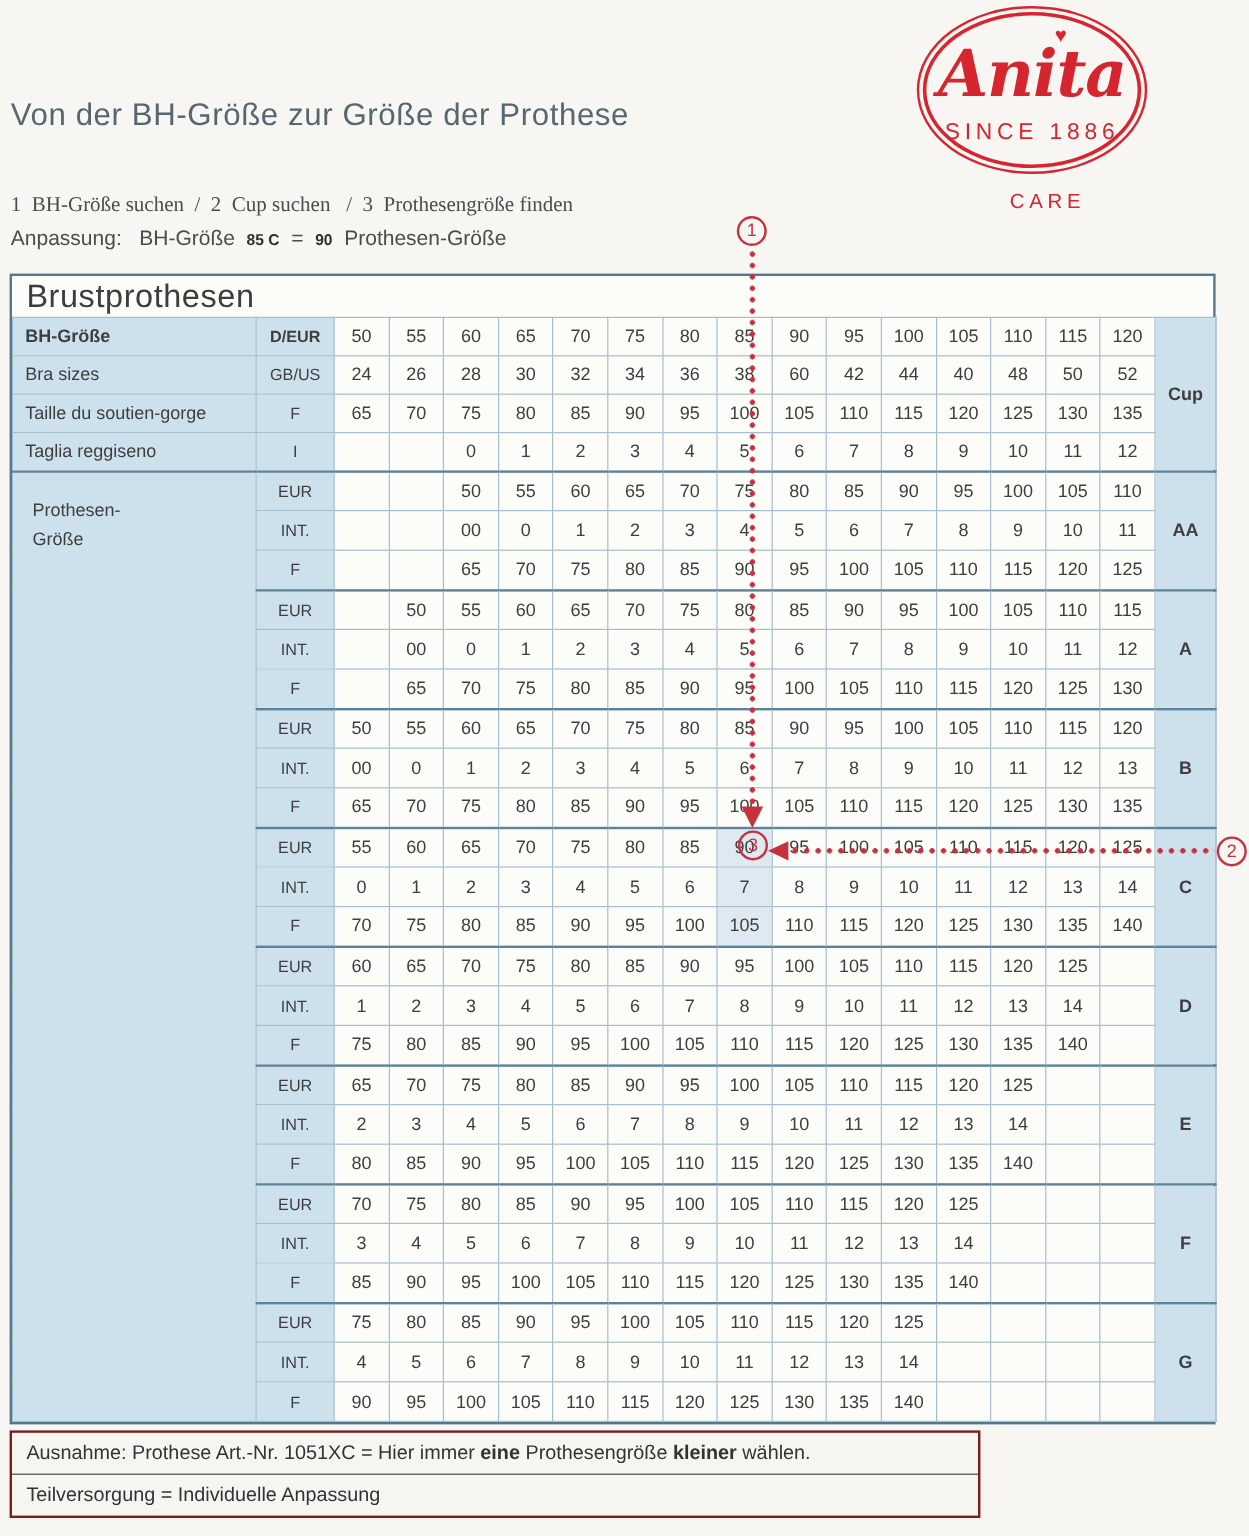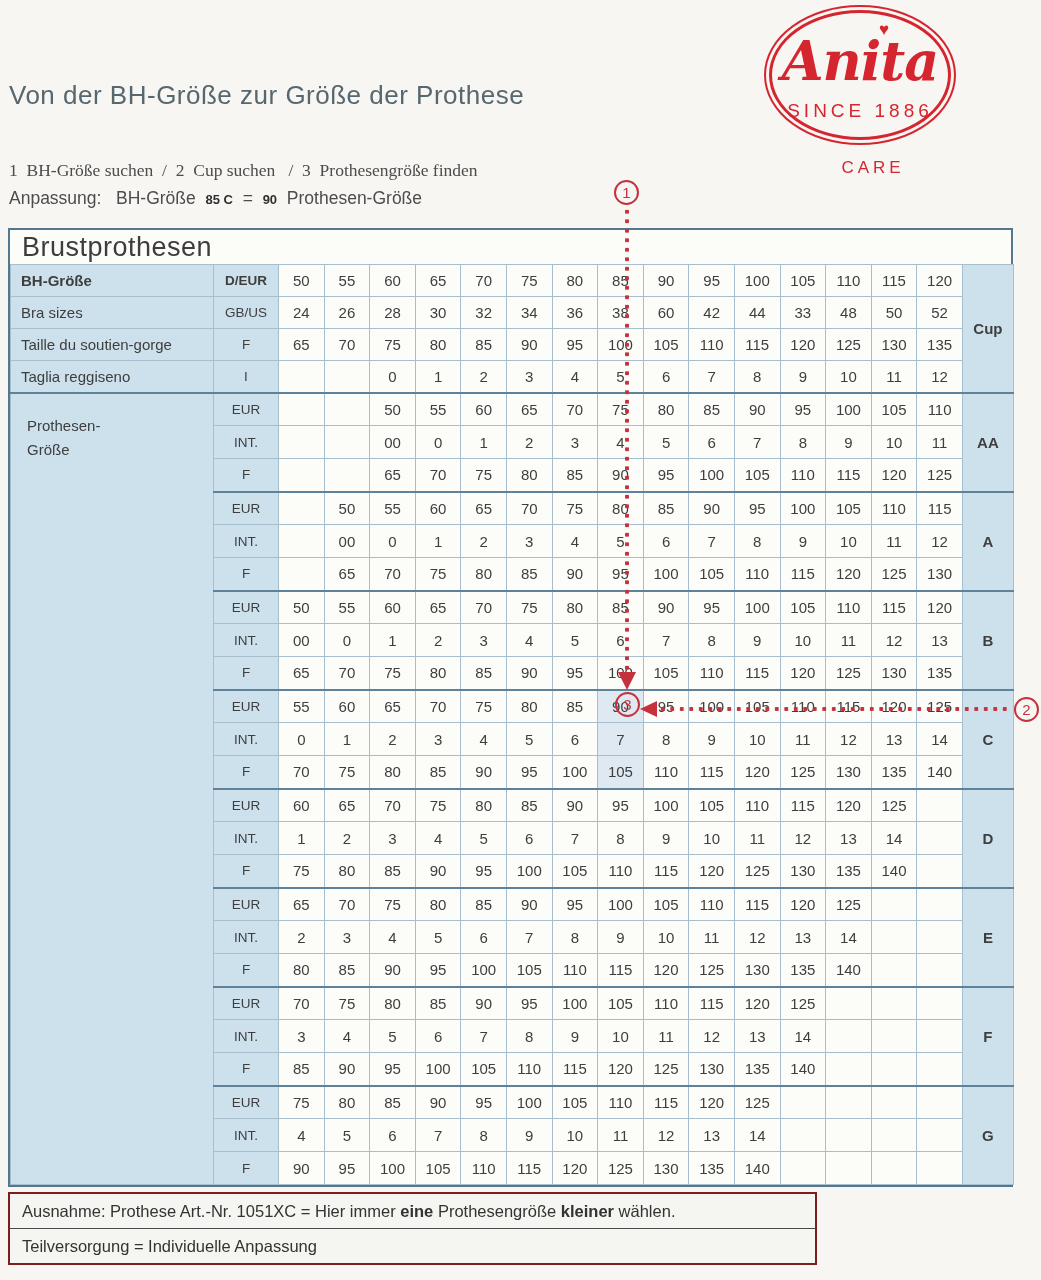--- a/index.html
+++ b/index.html
@@ -139,21 +139,21 @@
             <td>26</td>
             <td>28</td>
             <td>30</td>
             <td>32</td>
             <td>34</td>
             <td>36</td>
             <td>38</td>
             <td>60</td>
             <td>42</td>
             <td>44</td>
-            <td>33</td>
+            <td>40</td>
             <td>48</td>
             <td>50</td>
             <td>52</td>
           </tr>
           <tr class="hrow">
             <td class="lbl">Taille du soutien-gorge</td>
             <td class="unit">F</td>
             <td>65</td>
             <td>70</td>
             <td>75</td>

